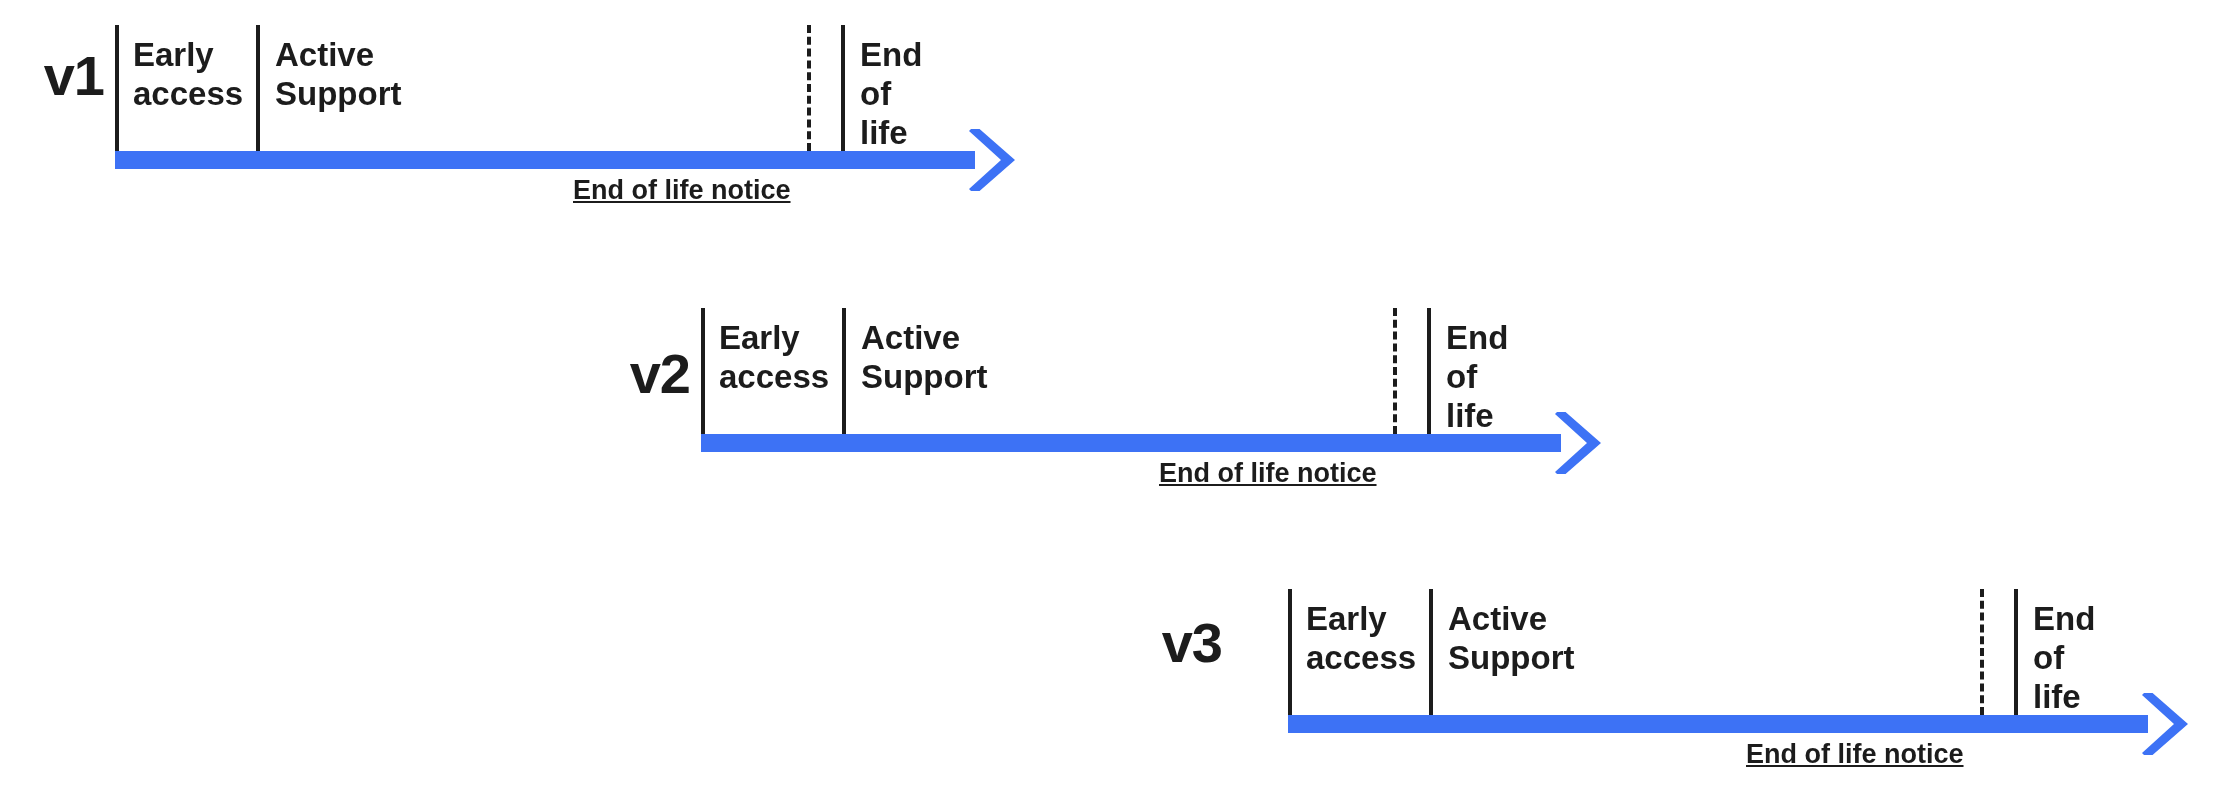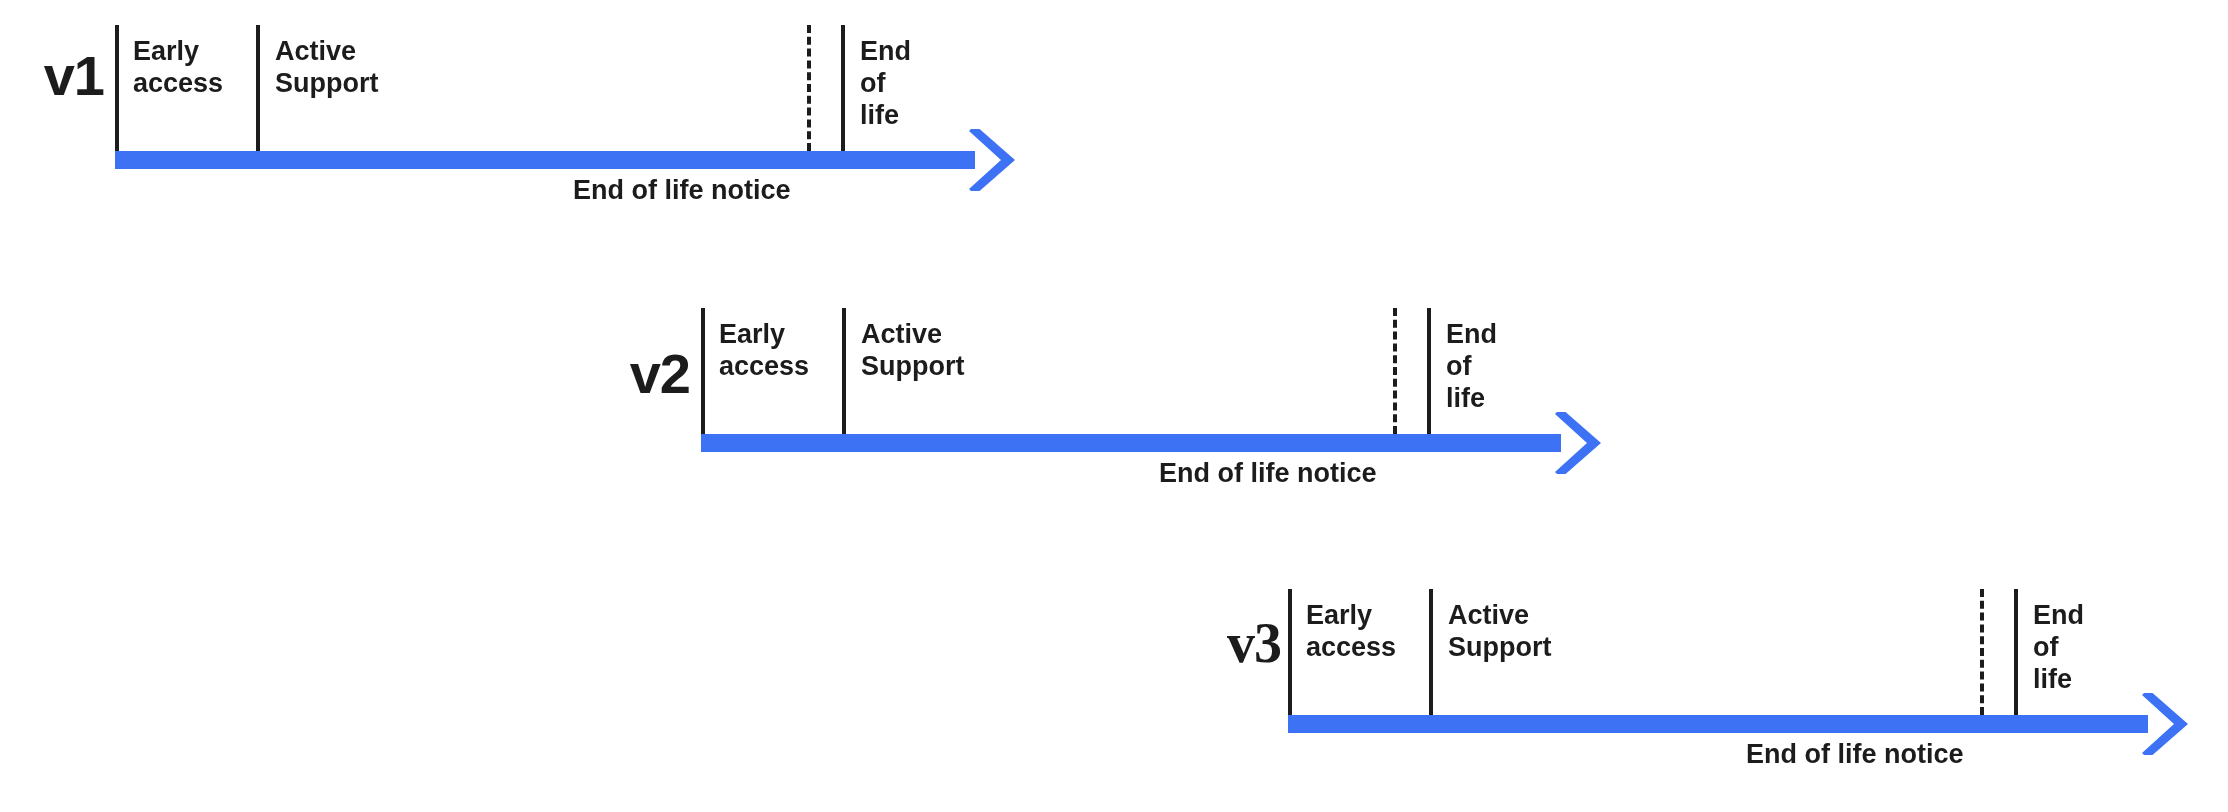--- a/index.html
+++ b/index.html
@@ -50,21 +50,21 @@
   
   .tick-dashed {
     position: absolute;
     width: 0;
     border-left: 4px dashed #1c1c1c;
   }
 
   
   .phase-label {
     position: absolute;
-    font-size: 27px;
+    font-size: 33px;
     font-weight: 700;
     color: #1c1c1c;
     line-height: 1.18;
     white-space: pre-line;
   }
 
   
   .bar {
     position: absolute;
     height: 18px;
@@ -79,20 +79,21 @@
   .arrow-head svg { display: block; }
 
   
   .notice-label {
     position: absolute;
     font-size: 27px;
     font-weight: 700;
     color: #1c1c1c;
     line-height: 1;
     white-space: nowrap;
+    text-decoration: underline;
   }
 </style>
 </head>
 <body>
 
 <div class="canvas">
 
   <div class="row">
 
     <div class="version-label" style="left:8px; top:48px; width:96px;">v1</div>
@@ -148,21 +149,21 @@
       <svg width="66" height="62" viewBox="0 0 66 62">
         <path d="M14 2 L20 -4 L60 31 L20 66 L14 60 L46 31 Z" fill="#3D72F5"></path>
       </svg>
     </div>
 
     <div class="notice-label" style="left:1159px; top:460px;">End of life notice</div>
   </div>
 
   <div class="row">
 
-    <div class="version-label" style="left:1185px; top:615px; width:96px;font-family:Liberation Serif, serif;">v3</div>
+    <div class="version-label" style="left:1126px; top:615px; width:96px;">v3</div>
 
     <div class="tick" style="left:1288px; top:589px; height:126px;"></div>
 
     <div class="phase-label" style="left:1306px; top:600px;">Early
 access</div>
 
     <div class="tick" style="left:1429px; top:589px; height:126px;"></div>
 
     <div class="phase-label" style="left:1448px; top:600px;">Active Support</div>
 

